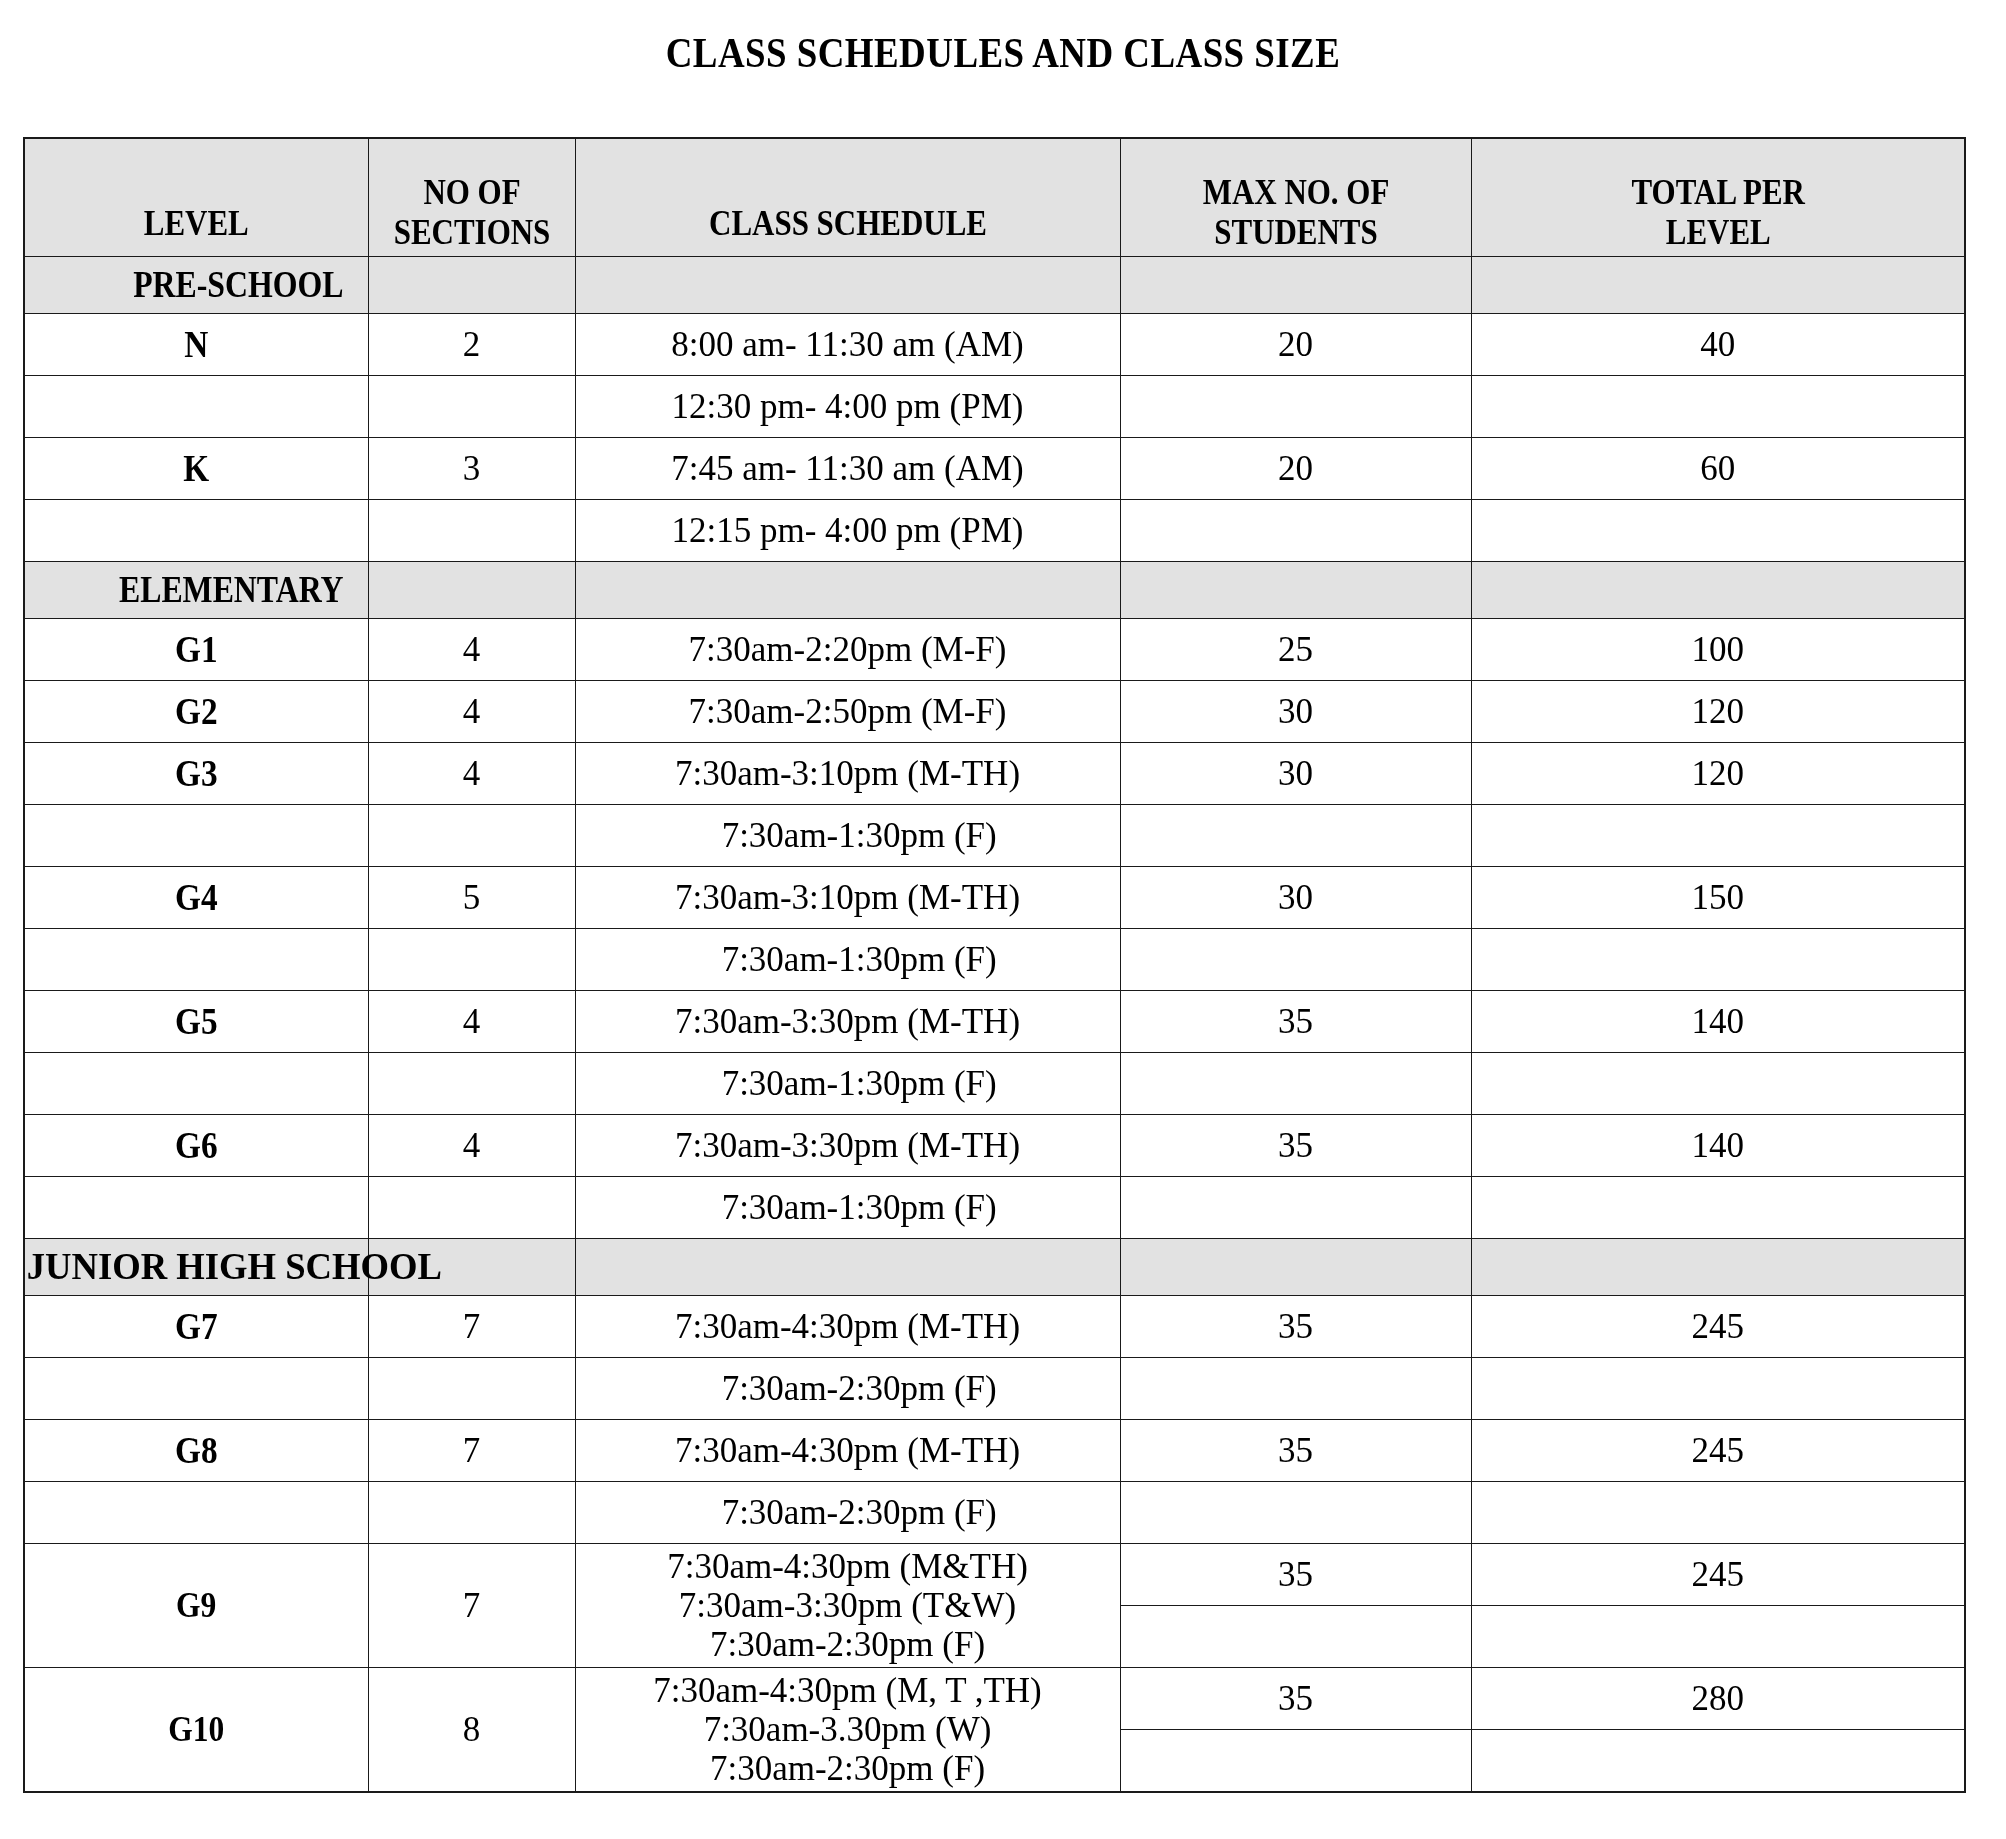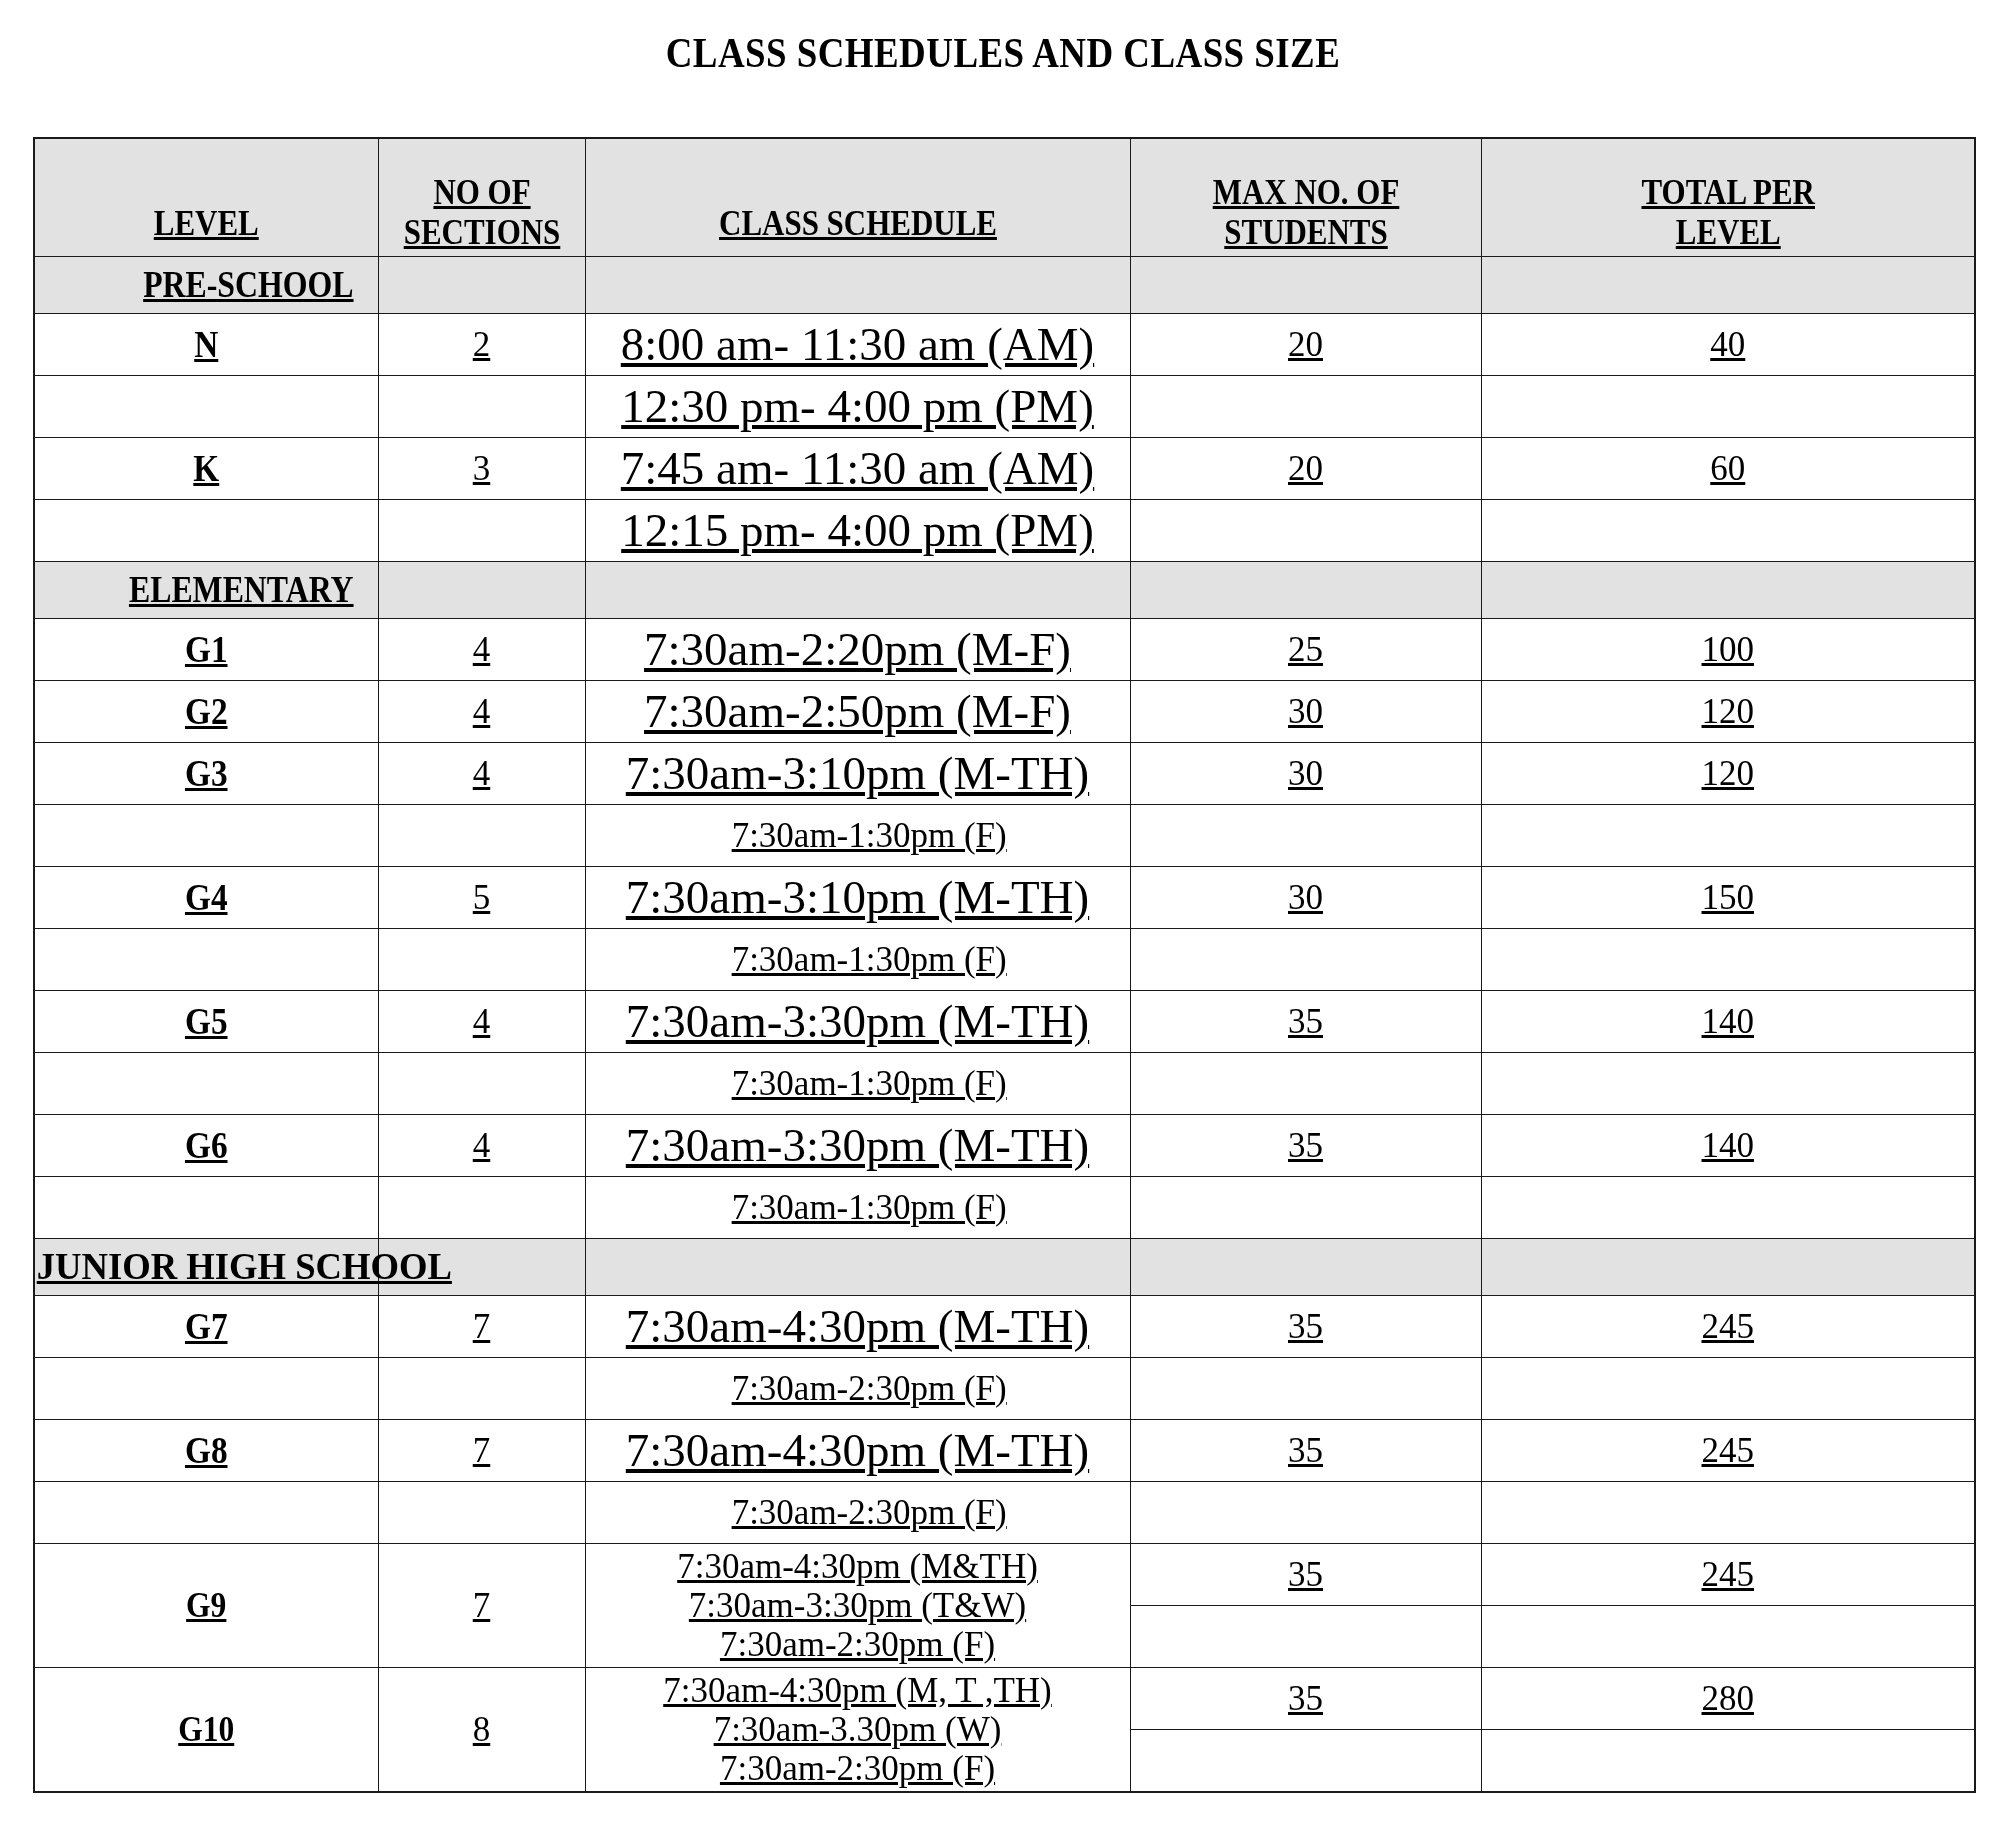--- a/index.html
+++ b/index.html
@@ -35,24 +35,23 @@
     font-size: 42px;
     letter-spacing: 0.5px;
     transform: scaleX(0.88);
     transform-origin: center top;
     white-space: nowrap;
   }
 
   
   .table-wrap {
     position: absolute;
-    left: 33px;
+    left: 23px;
     top: 137px;
     width: 1941px;
-    text-decoration: underline;
   }
 
   table.sched {
     border-collapse: collapse;
     table-layout: fixed;
     width: 1941px;
     border: 2.7px solid #1a1a1a;
   }
 
   table.sched col.c-level    { width: 344px; }
@@ -118,21 +117,21 @@
   tr.data td { height: 61px; }
   tr.data td.lvl {
     font-weight: bold;
     font-size: 37px;
   }
   tr.data td.lvl .lvl-txt {
     display: block;
     transform: scaleX(0.90);
     white-space: nowrap;
   }
-  tr.data td.sched-cell { font-size: 47px; }
+  tr.data td.sched-cell { font-size: 35px; }
   tr.data td.num { font-size: 35px; }
 
   
   td.sched-cont { font-size: 35px; }
   td.sched-cont .sc-in { display: block; padding-left: 23.4px; }
 
   
   td.sched-stack {
     line-height: 1.30;
     padding: 3.6px 0 1.8px 0;

